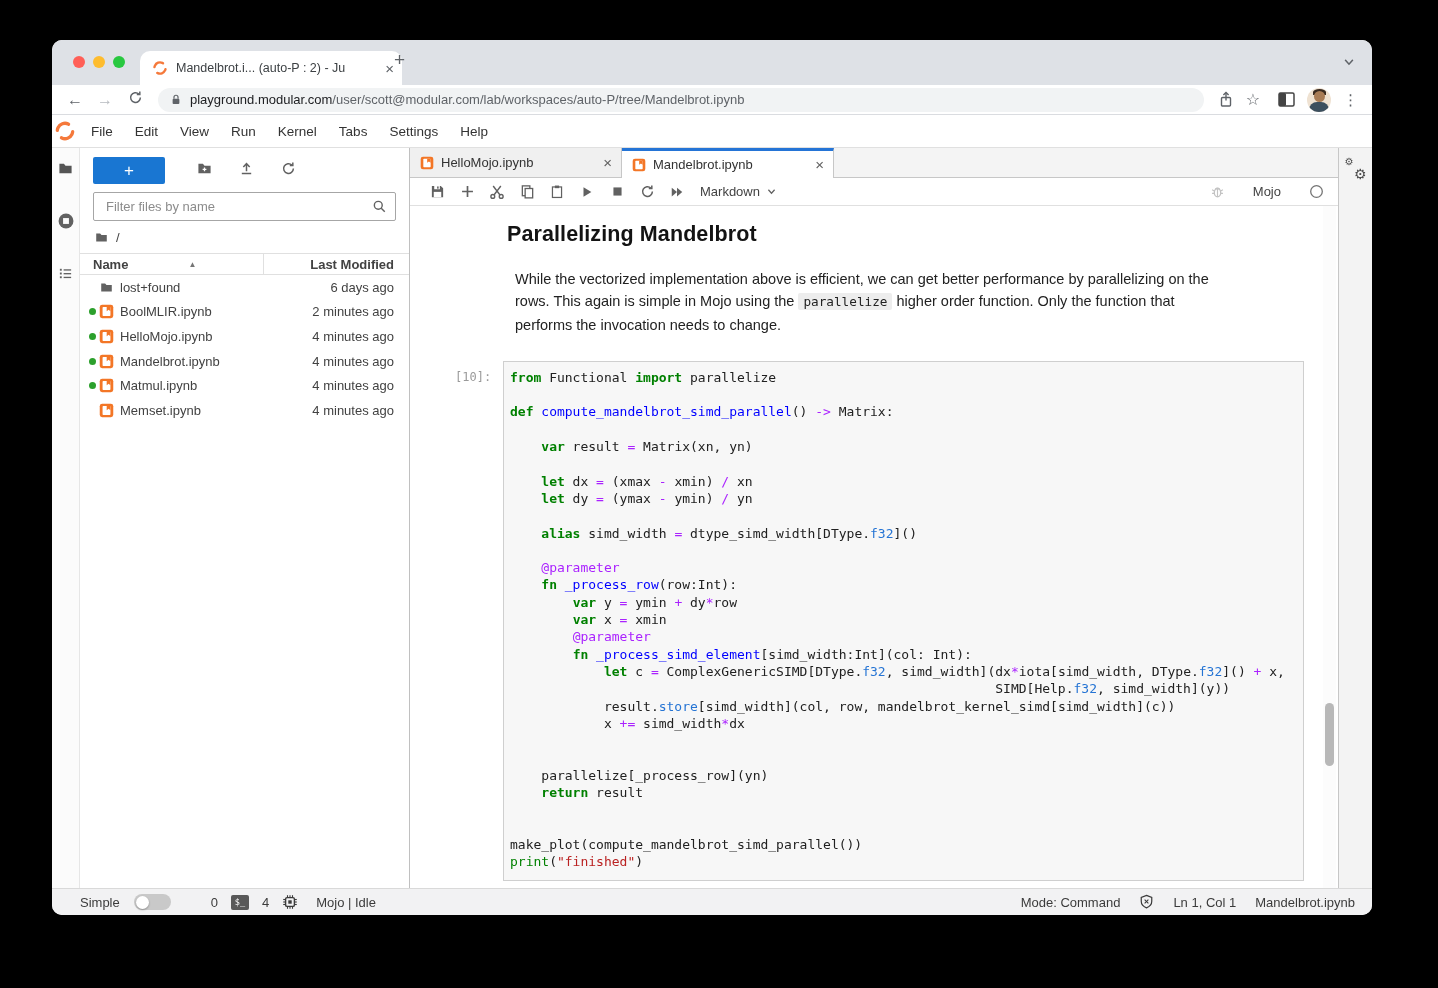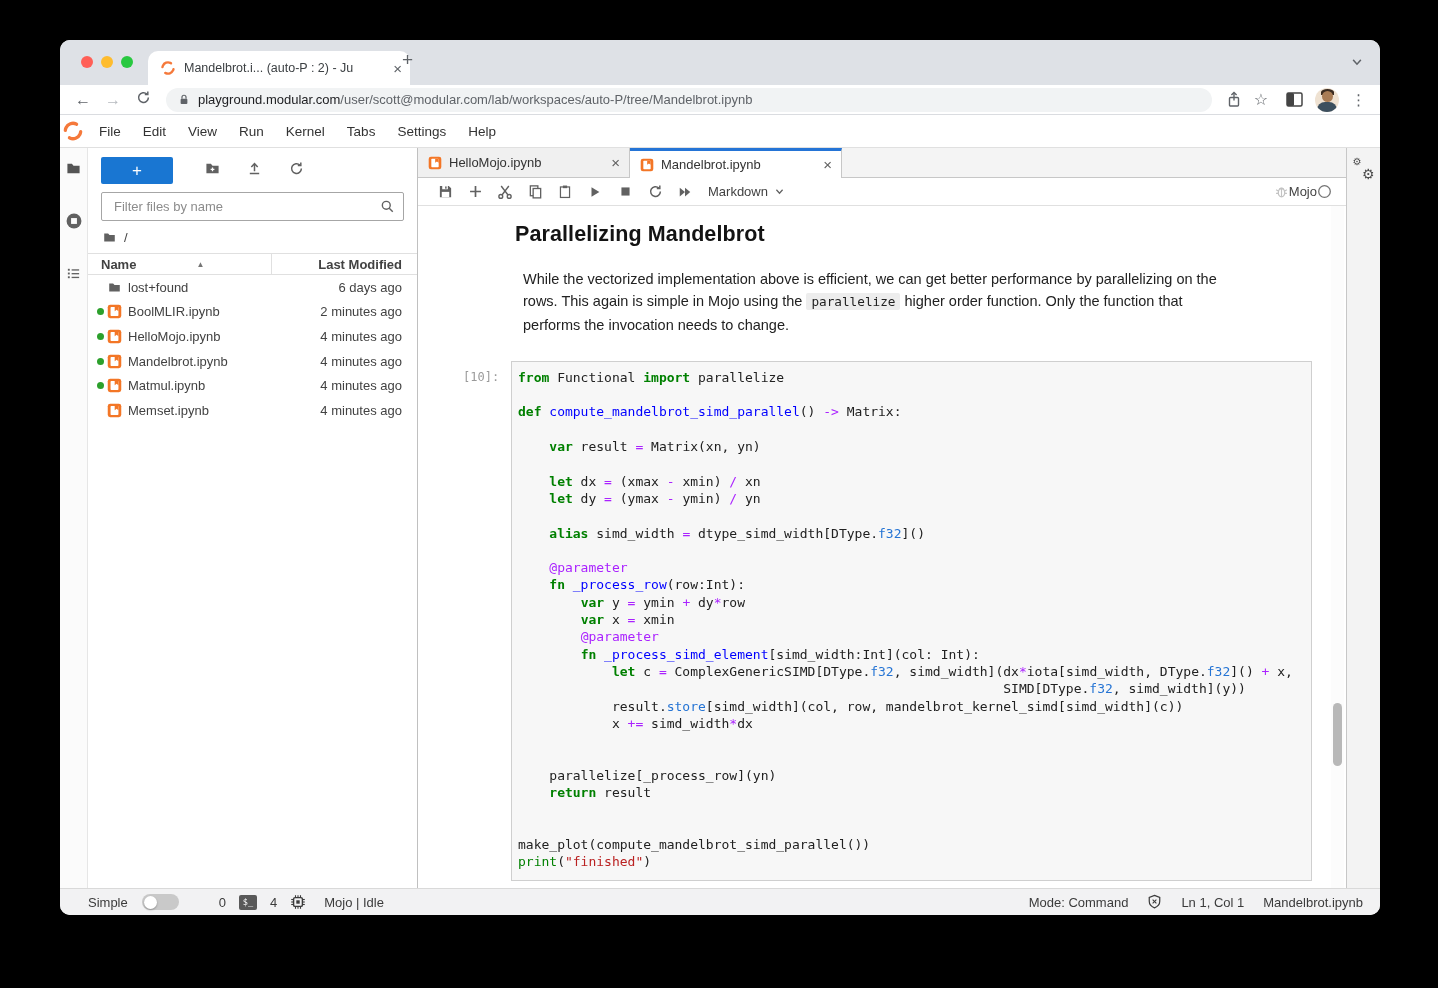--- a/index.html
+++ b/index.html
@@ -1,18 +1,18 @@
 <!DOCTYPE html>
 <html><head>
 <meta charset="utf-8">
 <style>
   html,body{margin:0;padding:0}
   body{width:1438px;height:988px;background:#000;position:relative;overflow:hidden;
        font-family:"Liberation Sans",sans-serif;-webkit-font-smoothing:antialiased}
-  .window{position:absolute;left:60px;top:40px;width:1320px;height:875px;border-radius:10px;
+  .window{position:absolute;left:52px;top:40px;width:1320px;height:875px;border-radius:10px;
           overflow:hidden;background:#fff;box-shadow:0 12px 50px rgba(0,0,0,.65)}
 
   
   .titlebar{height:45px;background:#dee1e6;position:relative}
   .lights{position:absolute;left:21px;top:16px;display:flex;gap:8px}
   .light{width:12px;height:12px;border-radius:50%}
   .l-close{background:#ff5f57}.l-min{background:#febc2e}.l-max{background:#28c840}
   .btab{position:absolute;left:88px;bottom:0;width:242px;height:34px;background:#fff;
         border-radius:10px 10px 0 0;display:flex;align-items:center;padding:0 8px 0 12px;gap:8px}
   .btab-title{font-size:12.5px;color:#3c4043;white-space:nowrap;overflow:hidden;flex:1}
@@ -71,21 +71,21 @@
   .tabbar{height:30px;background:#f4f4f4;border-bottom:1px solid #c7c7c7;display:flex;box-sizing:border-box}
   .ntab{display:flex;align-items:center;gap:7px;padding:0 9px 0 10px;border-right:1px solid #c7c7c7;
         font-size:13px;color:#333;width:212px;box-sizing:border-box;background:#f0f0f0}
   .ntab .lbl{flex:1;white-space:nowrap;overflow:hidden}
   .ntab .x{color:#616161;font-size:15px}
   .ntab.active{background:#fff;border-top:3px solid #2474d6;position:relative;margin-bottom:-1px}
   .nbtoolbar{height:28px;background:#fff;border-bottom:1px solid #e0e0e0;display:flex;align-items:center;
              padding:0 12px;gap:0;box-sizing:border-box}
   .tb-ic{width:30px;display:flex;justify-content:center;align-items:center}
   .celltype{margin-left:8px;display:flex;align-items:center;gap:6px;font-size:13px;color:#424242}
-  .tb-right{margin-left:auto;display:flex;align-items:center;gap:0;padding-right:2px}
+  .tb-right{margin-left:auto;display:flex;align-items:center;gap:28px;padding-right:2px}
   .kernel-name{font-size:13px;color:#424242}
 
   .content{flex:1;position:relative;background:#fff;overflow:hidden}
   .mdcell{margin:16px 110px 0 97px}
   .mdcell h1{font-size:21.5px;font-weight:bold;color:#131313;margin:0 0 21px 0;letter-spacing:.1px}
   .mdcell p{font-size:14.5px;line-height:22.3px;color:#222;margin:8px;max-width:778px}
   .inline-code{font-family:"DejaVu Sans Mono",monospace;font-size:12.7px;background:#ededed;
                padding:1px 5px;border-radius:2px;color:#222}
   .codecell{position:relative;margin:25px 34px 0 93px}
   .prompt{position:absolute;left:-48px;top:9px;font-family:"DejaVu Sans Mono",monospace;font-size:12px;color:#9a9a9a}
@@ -483,21 +483,21 @@
               <div class="cl"></div>
               <div class="cl"><span class="tk-p">    </span><span class="tk-k">alias</span><span class="tk-p"> simd_width </span><span class="tk-o">=</span><span class="tk-p"> dtype_simd_width[DType.</span><span class="tk-t">f32</span><span class="tk-p">]()</span></div>
               <div class="cl"></div>
               <div class="cl"><span class="tk-p">    </span><span class="tk-o">@parameter</span></div>
               <div class="cl"><span class="tk-p">    </span><span class="tk-k">fn</span><span class="tk-p"> </span><span class="tk-f">_process_row</span><span class="tk-p">(row:Int):</span></div>
               <div class="cl"><span class="tk-p">        </span><span class="tk-k">var</span><span class="tk-p"> y </span><span class="tk-o">=</span><span class="tk-p"> ymin </span><span class="tk-o">+</span><span class="tk-p"> dy</span><span class="tk-o">*</span><span class="tk-p">row</span></div>
               <div class="cl"><span class="tk-p">        </span><span class="tk-k">var</span><span class="tk-p"> x </span><span class="tk-o">=</span><span class="tk-p"> xmin</span></div>
               <div class="cl"><span class="tk-p">        </span><span class="tk-o">@parameter</span></div>
               <div class="cl"><span class="tk-p">        </span><span class="tk-k">fn</span><span class="tk-p"> </span><span class="tk-f">_process_simd_element</span><span class="tk-p">[simd_width:Int](col: Int):</span></div>
               <div class="cl"><span class="tk-p">            </span><span class="tk-k">let</span><span class="tk-p"> c </span><span class="tk-o">=</span><span class="tk-p"> ComplexGenericSIMD[DType.</span><span class="tk-t">f32</span><span class="tk-p">, simd_width](dx</span><span class="tk-o">*</span><span class="tk-p">iota[simd_width, DType.</span><span class="tk-t">f32</span><span class="tk-p">]() </span><span class="tk-o">+</span><span class="tk-p"> x,</span></div>
-              <div class="cl"><span class="tk-p">                                                              SIMD[DType.</span><span class="tk-t">f32</span><span class="tk-p">, simd_width](y))</span></div>
+              <div class="cl"><span class="tk-p">                                                              SIMD[Help.</span><span class="tk-t">f32</span><span class="tk-p">, simd_width](y))</span></div>
               <div class="cl"><span class="tk-p">            result.</span><span class="tk-t">store</span><span class="tk-p">[simd_width](col, row, mandelbrot_kernel_simd[simd_width](c))</span></div>
               <div class="cl"><span class="tk-p">            x </span><span class="tk-o">+=</span><span class="tk-p"> simd_width</span><span class="tk-o">*</span><span class="tk-p">dx</span></div>
               <div class="cl"></div>
               <div class="cl"></div>
               <div class="cl"><span class="tk-p">    parallelize[_process_row](yn)</span></div>
               <div class="cl"><span class="tk-p">    </span><span class="tk-k">return</span><span class="tk-p"> result</span></div>
               <div class="cl"></div>
               <div class="cl"></div>
               <div class="cl"><span class="tk-p">make_plot(compute_mandelbrot_simd_parallel())</span></div>
               <div class="cl"><span class="tk-b">print</span><span class="tk-p">(</span><span class="tk-s">"finished"</span><span class="tk-p">)</span></div>

